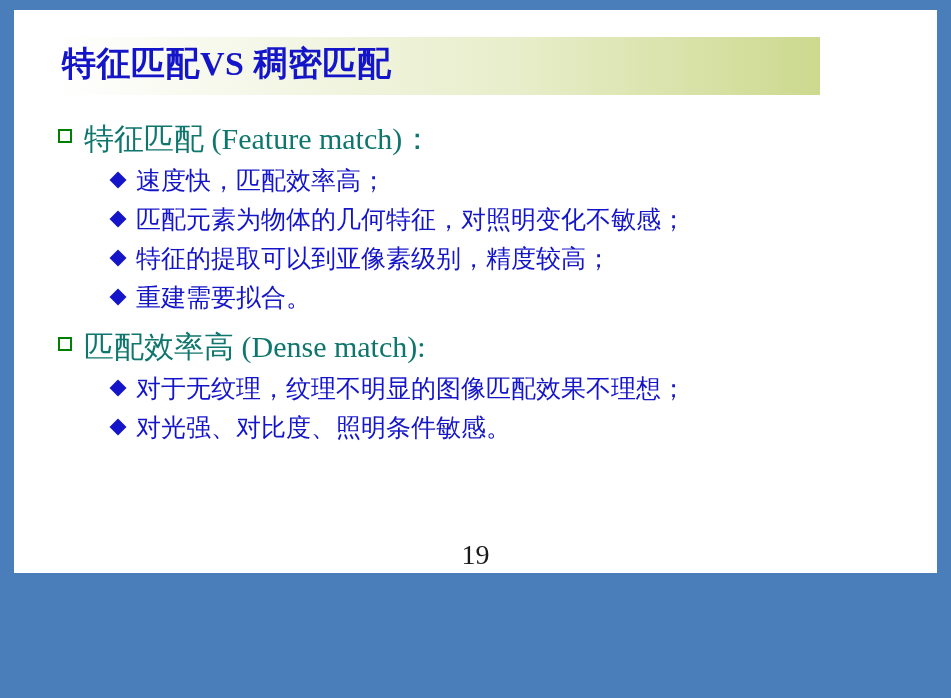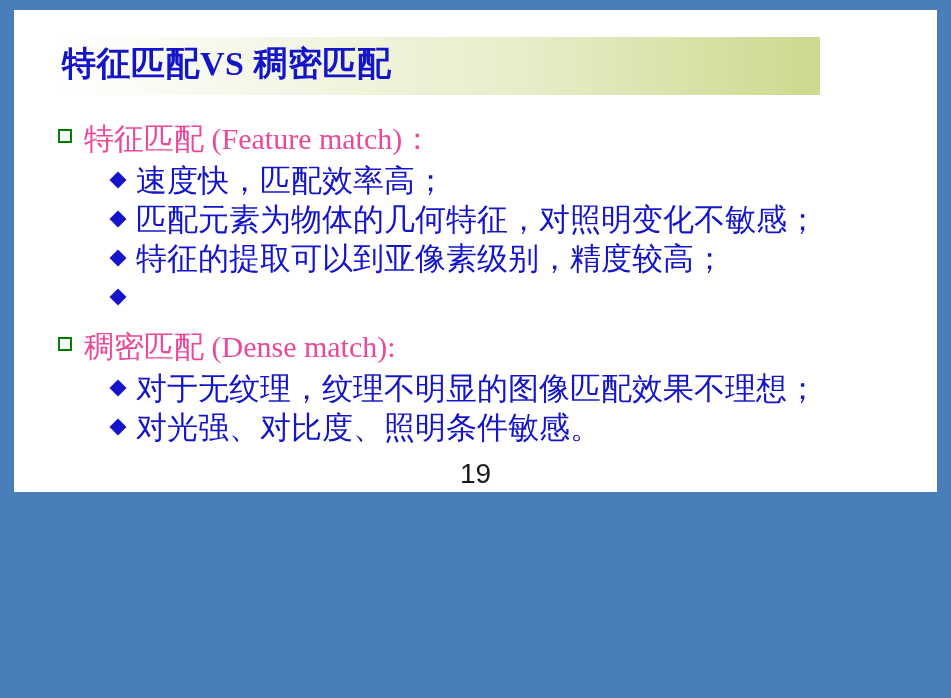--- a/index.html
+++ b/index.html
@@ -11,21 +11,21 @@
     height: 698px;
     background: #4a7ebb;
     font-family: "Liberation Serif", serif;
     overflow: hidden;
   }
   .slide {
     position: absolute;
     left: 14px;
     top: 10px;
     width: 923px;
-    height: 482px;
+    height: 563px;
     background: #ffffff;
     box-sizing: border-box;
   }
   .title-bar {
     position: absolute;
     left: 40px;
     top: 27px;
     width: 766px;
     height: 58px;
     background: linear-gradient(to right, #ffffff 0%, #e8eecb 60%, #ccd98e 100%);
@@ -65,21 +65,21 @@
     width: 14px;
     height: 14px;
     border: 2px solid #008000;
     box-sizing: border-box;
     position: relative;
     top: -3px;
   }
   .lvl1 .text {
     font-size: 30px;
     line-height: 42px;
-    color: #ec4899;
+    color: #0f766e;
     font-family: "Liberation Serif", serif;
     white-space: nowrap;
   }
   .lvl2 {
     display: flex;
     align-items: flex-start;
     margin: 0 0 1px 0;
     padding-left: 54px;
   }
   .lvl2 .bullet {
@@ -92,38 +92,38 @@
   .dia {
     display: inline-block;
     width: 12px;
     height: 12px;
     background: #1414c8;
     transform: rotate(45deg);
     position: relative;
     top: -2px;
   }
   .lvl2 .text {
-    font-size: 31px;
+    font-size: 25px;
     line-height: 38px;
     color: #1414c8;
     font-family: "Liberation Serif", serif;
     white-space: nowrap;
   }
   .gap {
     height: 8px;
   }
   .page-number {
     position: absolute;
     left: 0;
     right: 0;
     bottom: 2px;
     text-align: center;
     font-size: 28px;
     color: #1a1a1a;
-    font-family: Liberation Sans, sans-serif;
+    font-family: Liberation Serif, serif;
   }
 </style>
 </head>
 <body>
 
 <div class="slide">
 
   <div class="title-bar"></div>
   <div class="title-text">特征匹配VS 稠密匹配</div>
 
@@ -141,27 +141,28 @@
     <div class="lvl2">
       <span class="bullet"><span class="dia"></span></span>
       <span class="text">匹配元素为物体的几何特征，对照明变化不敏感；</span>
     </div>
     <div class="lvl2">
       <span class="bullet"><span class="dia"></span></span>
       <span class="text">特征的提取可以到亚像素级别，精度较高；</span>
     </div>
     <div class="lvl2">
       <span class="bullet"><span class="dia"></span></span>
+      <span class="text">重建需要拟合。</span>
     </div>
 
     <div class="gap"></div>
 
     <div class="lvl1">
       <span class="bullet"><span class="sq"></span></span>
-      <span class="text">稠密匹配 (Dense match):</span>
+      <span class="text">匹配效率高 (Dense match):</span>
     </div>
 
     <div class="lvl2">
       <span class="bullet"><span class="dia"></span></span>
       <span class="text">对于无纹理，纹理不明显的图像匹配效果不理想；</span>
     </div>
     <div class="lvl2">
       <span class="bullet"><span class="dia"></span></span>
       <span class="text">对光强、对比度、照明条件敏感。</span>
     </div>

